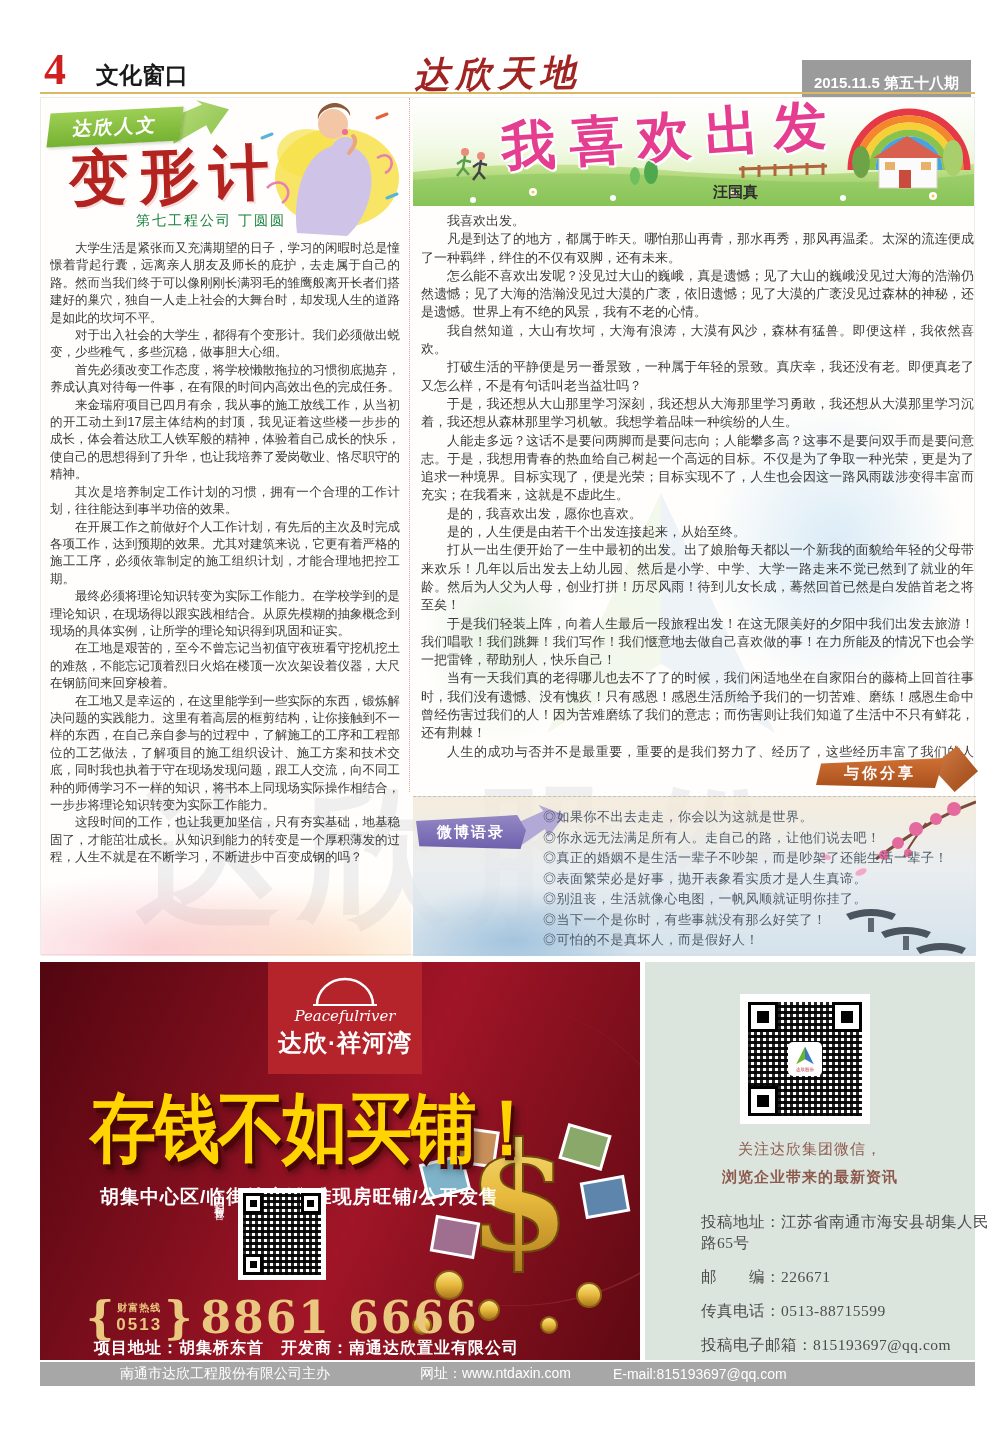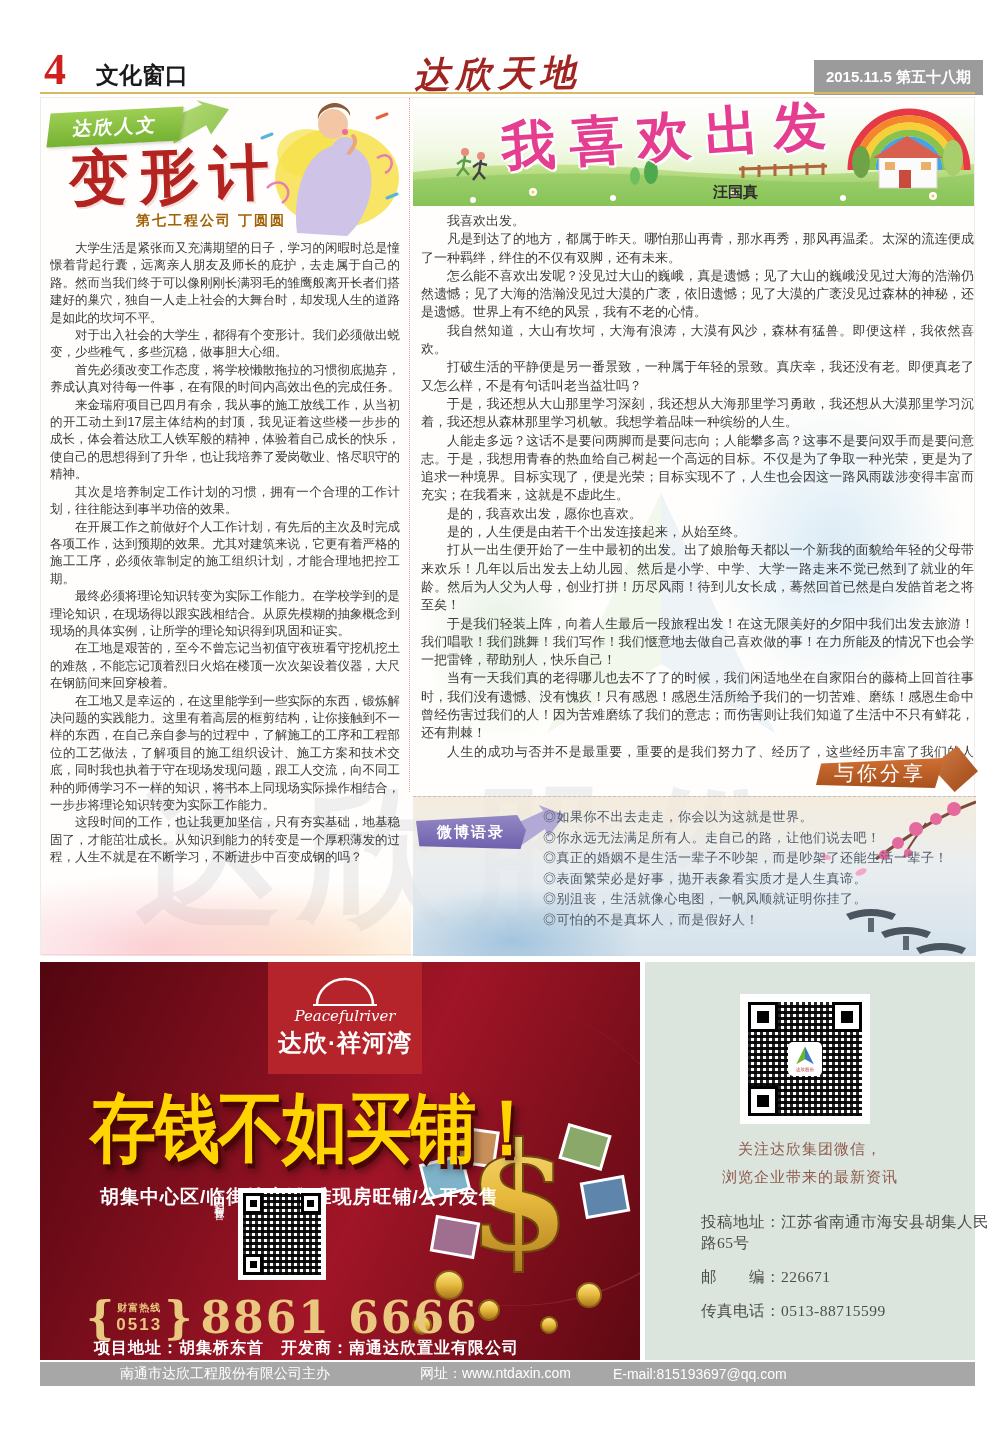--- a/index.html
+++ b/index.html
@@ -6,22 +6,22 @@
   body { background:#ffffff; font-family:"Liberation Sans", sans-serif; }
   .page { position:relative; width:995px; height:1437px; background:#fff; overflow:hidden; margin:0 auto; }
 
   
   .pg-num { position:absolute; left:44px; top:48px; font-family:"Liberation Serif", serif;
             font-size:44px; font-weight:bold; color:#d01f1f; line-height:1; }
   .sec-title { position:absolute; left:96px; top:60px; font-size:23px; font-weight:bold; color:#1a1a1a; }
   .masthead { position:absolute; left:0; right:0; top:50px; text-align:center;
               font-family:"DejaVu Serif", serif; font-size:36px; font-weight:bold; font-style:italic;
               color:#a02522; letter-spacing:6px; transform:rotate(-1deg); }
-  .issue { position:absolute; right:12px; top:60px; background:#9b9b9b; color:#fff;
-           font-size:15px; font-weight:bold; padding:8px 12px; }
+  .issue { position:absolute; right:24px; top:60px; background:#9b9b9b; color:#fff;
+           font-size:15px; font-weight:bold; padding:14px 12px; }
   .gold-rule { position:absolute; left:40px; right:20px; top:92px; height:2px; background:#d9b860; }
 
   
   .main-box { position:absolute; left:40px; top:97px; width:935px; height:858px;
               border:1px solid #ececec; background:#fffefc; }
   .col-divider { position:absolute; left:368px; top:0; bottom:162px; width:0;
                  border-left:1px dotted #e7a3a3; }
   .watermark-text { position:absolute; left:90px; top:660px; font-size:150px; font-weight:bold;
                     color:rgba(105,110,125,0.10); letter-spacing:18px; z-index:0; white-space:nowrap; }
   .watermark-logo { position:absolute; left:470px; top:380px; opacity:0.08; z-index:0; }
@@ -37,41 +37,41 @@
   .badge-green { position:absolute; left:8px; top:12px; width:132px; height:34px; z-index:2;
                  background:linear-gradient(180deg,#9ccf54,#76b231); color:#fff; font-size:19px; font-weight:bold;
                  display:flex; align-items:center; justify-content:center; letter-spacing:2px;
                  transform:skewX(-10deg) rotate(-3deg); box-shadow:2px 2px 3px rgba(0,0,0,0.15); }
   .badge-green-arrow { position:absolute; left:128px; top:2px; width:60px; height:46px; z-index:1;
                  background:linear-gradient(135deg,#b9dd7e,#8cc24a);
                  clip-path:polygon(0 40%, 55% 10%, 45% 0, 100% 20%, 70% 75%, 62% 55%, 8% 95%); }
   .la-title { position:absolute; left:28px; top:38px; z-index:2; font-family:"DejaVu Serif", serif;
               font-size:60px; font-weight:bold; color:#b3231f; letter-spacing:10px;
               transform:rotate(-2deg); text-shadow:2px 2px 0 rgba(179,35,31,0.15); }
-  .la-byline { position:absolute; left:95px; top:114px; z-index:2; font-size:14px; font-weight:bold;
-               color:#a16207; letter-spacing:2px; }
+  .la-byline { position:absolute; left:95px; top:114px; z-index:2; font-size:14px; font-weight:normal;
+               color:#15803d; letter-spacing:2px; }
   .la-body { position:absolute; left:9px; top:142px; width:350px; height:714px; overflow:hidden; z-index:1; }
   .la-body p { font-size:12.5px; line-height:17.4px; color:#3a3a3a; text-align:justify; text-indent:2em; }
 
   
   .la-illus { position:absolute; left:196px; top:0px; z-index:1; }
 
   
   .ra-banner { position:absolute; left:372px; top:2px; width:561px; height:106px; overflow:hidden;
                background:linear-gradient(180deg,#ffffff 0%, #f2f9e6 45%, #e3f2c8 70%); z-index:1; }
   .ra-title { position:absolute; left:88px; top:0px; font-size:54px; font-weight:bold; color:#e53d8f;
               letter-spacing:14px; transform:rotate(-4deg);
               text-shadow:-2px 0 #fff, 2px 0 #fff, 0 -2px #fff, 0 2px #fff, 2px 2px #fff; }
   .ra-author { position:absolute; left:300px; bottom:4px; font-size:15px; font-weight:bold; color:#2e2e2e; }
   .ra-body { position:absolute; left:380px; top:114px; width:553px; height:550px; overflow:hidden; z-index:1; }
   .ra-body p { font-size:13px; line-height:18.3px; color:#3a3a3a; text-align:justify; text-indent:2em; }
   .share-banner { position:absolute; left:775px; top:660px; width:128px; height:30px; z-index:2;
                   background:linear-gradient(180deg,#cf7033,#a9501d);
                   clip-path:polygon(4% 18%, 100% 0, 93% 100%, 0 90%);
-                  color:#fff; font-size:20px; font-weight:normal; letter-spacing:3px;
+                  color:#fff; font-size:15px; font-weight:bold; letter-spacing:3px;
                   display:flex; align-items:center; justify-content:center; }
   .share-fold { position:absolute; left:885px; top:648px; width:52px; height:46px; z-index:1;
                 background:linear-gradient(135deg,#d8824a,#9c4716);
                 clip-path:polygon(10% 45%, 60% 0, 100% 55%, 55% 100%); }
 
   
   .weibo-box { position:absolute; left:372px; top:698px; width:563px; height:160px; z-index:1;
                border-top:1px dashed #c9c2b4;
                background:linear-gradient(180deg, rgba(243,233,215,0.85) 0%, rgba(228,233,238,0.8) 45%, rgba(205,221,232,0.85) 100%); overflow:hidden; }
   .weibo-hill { position:absolute; left:-30px; bottom:-40px; width:260px; height:110px;
@@ -125,21 +125,21 @@
   .qr-inner { position:relative; width:100%; height:100%;
        background:repeating-linear-gradient(90deg, rgba(0,0,0,0.85) 0 3px, transparent 3px 6px),
                   repeating-linear-gradient(0deg, #111 0 3px, #fff 3px 6px); }
   .qr-inner i { position:absolute; width:26%; height:26%; border:3px solid #000; background:#fff; }
   .qr-inner i::before { content:""; position:absolute; left:25%; top:25%; width:50%; height:50%; background:#000; }
   .qr-inner .tl { left:0; top:0; } .qr-inner .tr { right:0; top:0; } .qr-inner .bl { left:0; bottom:0; }
   .qr-logo { position:absolute; left:50%; top:50%; transform:translate(-50%,-50%); width:34px; height:34px;
              background:#fff; border-radius:5px; display:flex; flex-direction:column; align-items:center; justify-content:center; }
   .qr-logo .nm { font-size:5px; color:#b5242b; transform:scale(0.9); white-space:nowrap; }
   .panel-caption { position:absolute; left:0; width:100%; text-align:center; color:#8d5a4e; font-size:15px; letter-spacing:1px; }
-  .cap1 { top:178px; } .cap2 { top:206px; }
+  .cap1 { top:178px; } .cap2 { top:206px;font-weight:bold; }
   .panel-contacts { position:absolute; left:30px; top:250px; width:290px;margin-left:26px; }
   .panel-contacts p { font-family:"Liberation Serif", serif; font-size:15.5px; color:#4c4c4c; margin-bottom:13px; letter-spacing:0.5px; }
 
   
   .footer { position:absolute; left:40px; right:20px; top:1362px; height:24px; background:#a7a7a7;
             display:flex; align-items:center; color:#fff; font-size:14px; }
   .footer span { white-space:nowrap; }
   .f-pub { margin-left:80px; } .f-host { } .f-web { margin-left:90px; } .f-mail { margin-left:42px; }
 </style>
 </head>
@@ -309,20 +309,21 @@
       </svg>
       <div class="badge-purple-arrow"></div>
       <div class="badge-purple">微博语录</div>
       <ul class="weibo-quotes">
 
       <li>◎如果你不出去走走，你会以为这就是世界。</li>
           <li>◎你永远无法满足所有人。走自己的路，让他们说去吧！</li>
           <li>◎真正的婚姻不是生活一辈子不吵架，而是吵架了还能生活一辈子！</li>
           <li>◎表面繁荣必是好事，抛开表象看实质才是人生真谛。</li>
           <li>◎别沮丧，生活就像心电图，一帆风顺就证明你挂了。</li>
+          <li>◎当下一个是你时，有些事就没有那么好笑了！</li>
           <li>◎可怕的不是真坏人，而是假好人！</li>
         </ul>
     </div>
   </div>
 
   <div class="ad">
     <div class="ad-logo">
       <svg width="64" height="30" viewBox="0 0 64 30">
         <path d="M4,28 A28,26 0 0 1 60,28" stroke="#fff" stroke-width="2.5" fill="none"></path>
         <line x1="0" y1="28" x2="64" y2="28" stroke="#fff" stroke-width="2"></line>
@@ -394,20 +395,21 @@
     <div class="panel-caption cap1">关注达欣集团微信，</div>
     <div class="panel-caption cap2">浏览企业带来的最新资讯</div>
     <div class="panel-contacts">
 
         <p><span>投稿地址：</span><span>江苏省南通市海安县胡集人民路65号</span></p>
 
         <p><span>邮　　编：</span><span>226671</span></p>
 
         <p><span>传真电话：</span><span>0513-88715599</span></p>
 
+        <p><span>投稿电子邮箱：</span><span>815193697@qq.com</span></p>
       </div>
   </div>
 
   <div class="footer">
     <span class="f-pub">南通市达欣工程股份有限公司</span>
     <span class="f-host">主办</span>
     <span class="f-web">网址：www.ntdaxin.com</span>
     <span class="f-mail">E-mail:815193697@qq.com</span>
   </div>
 

